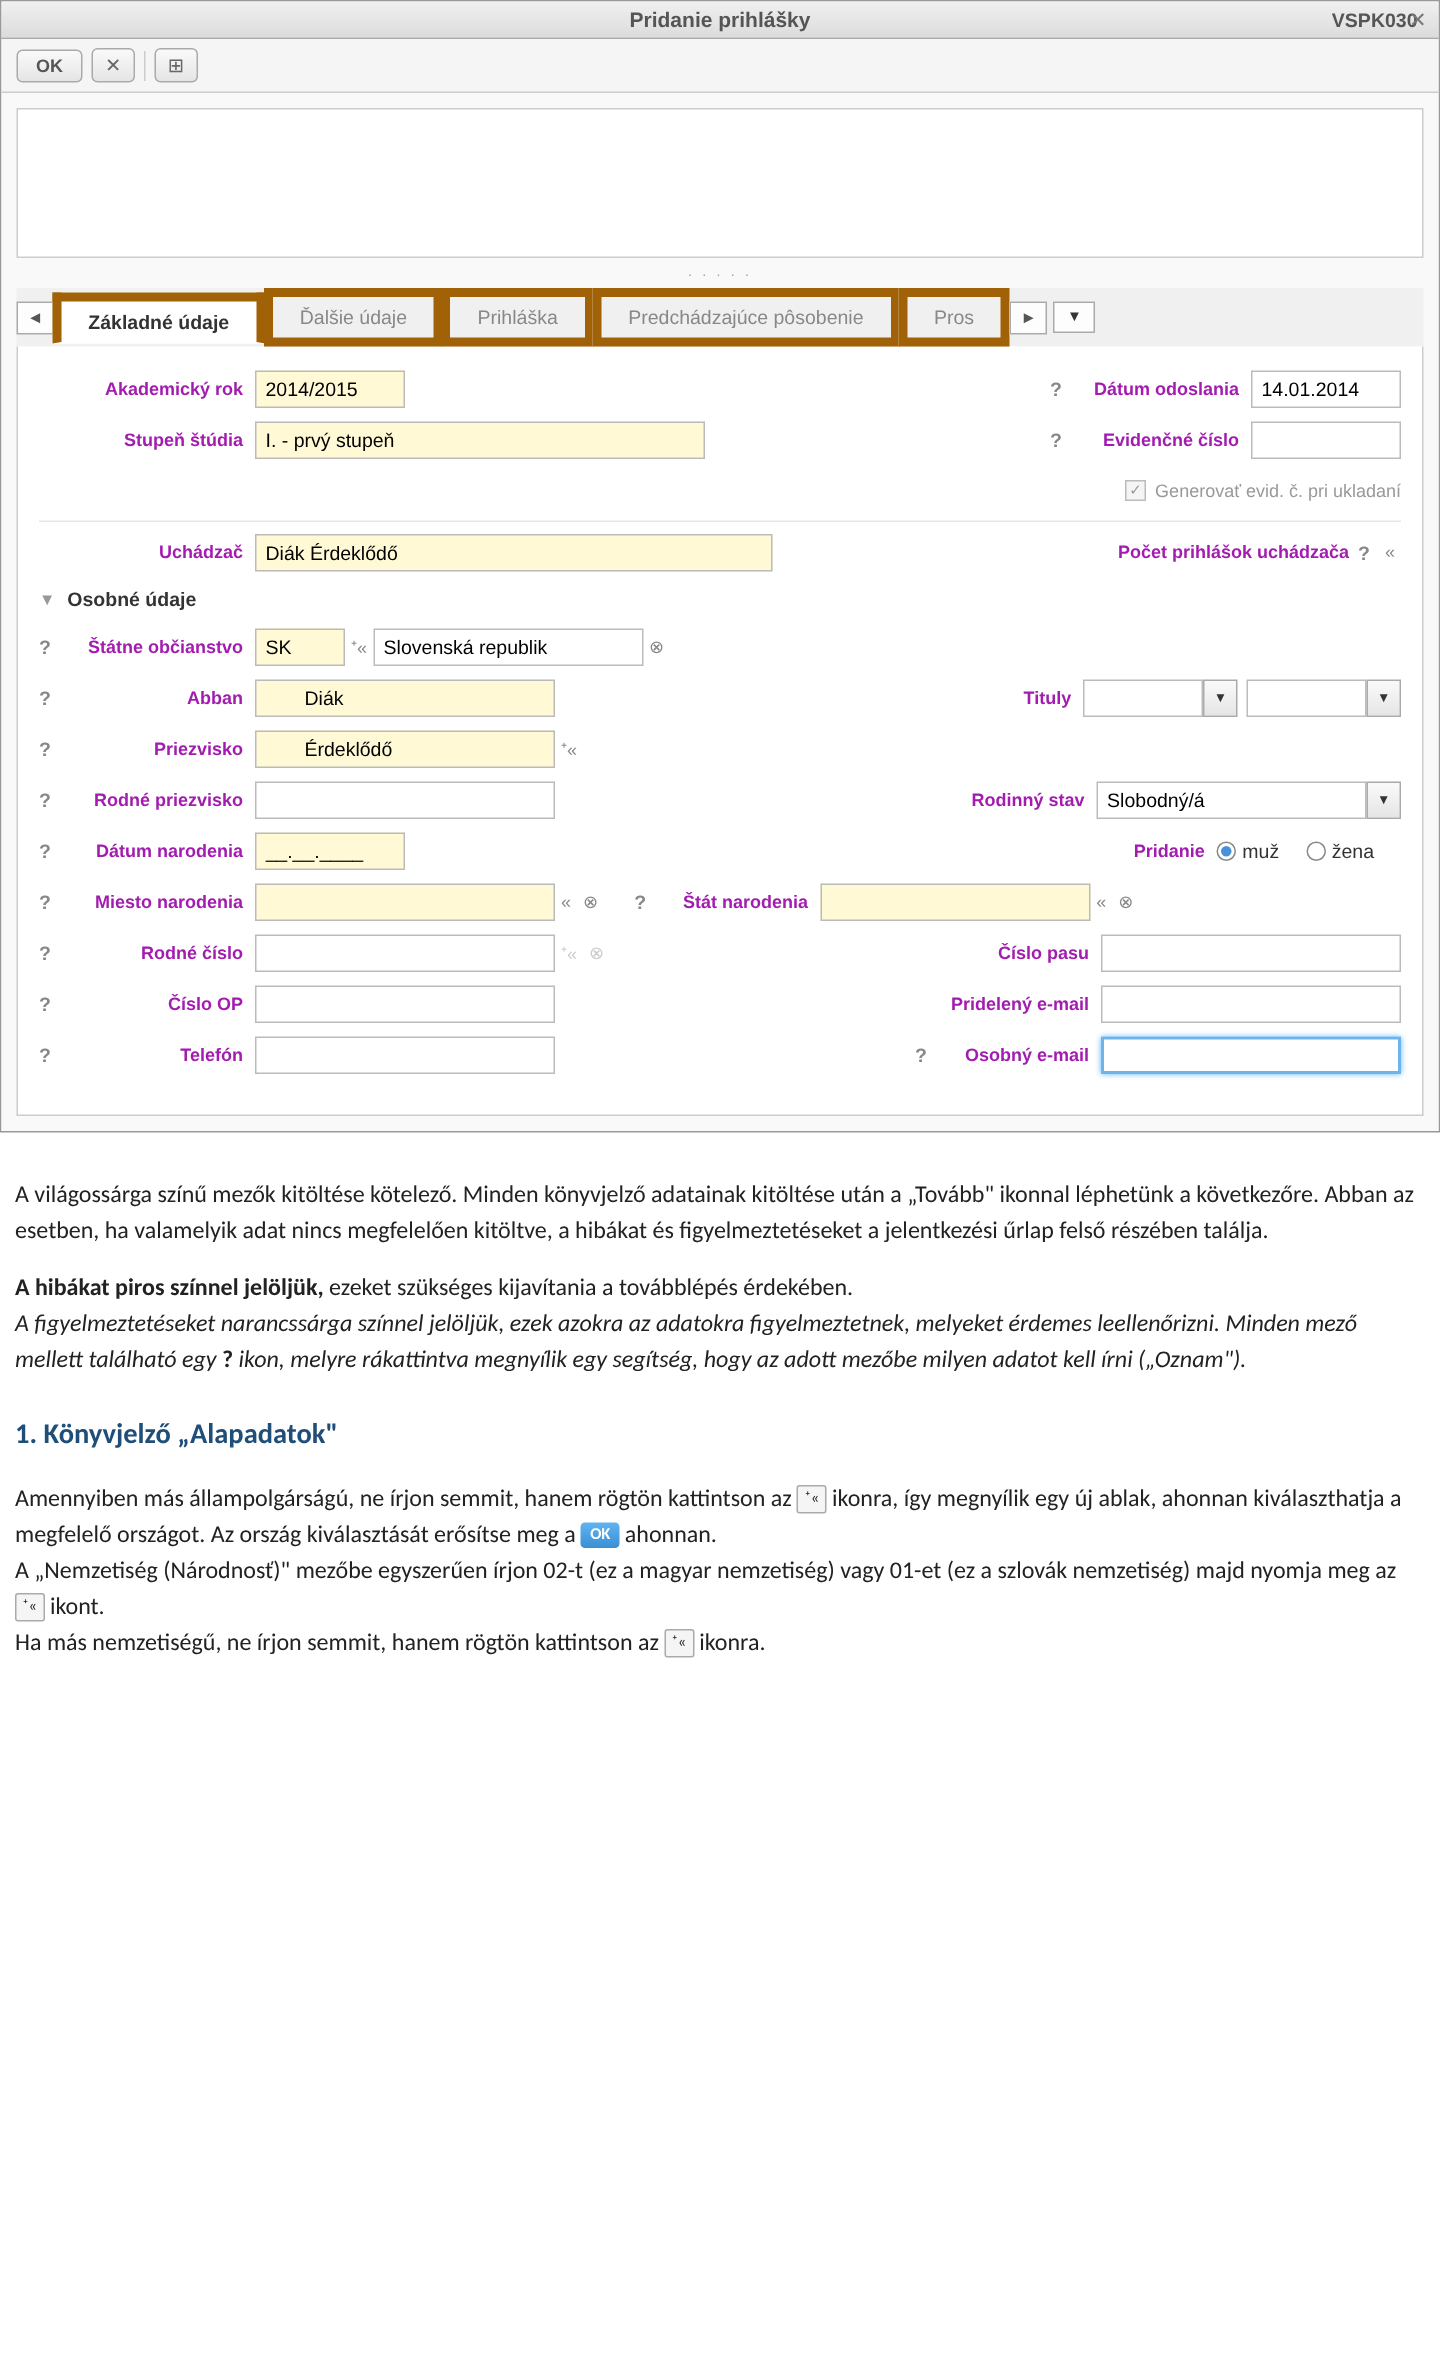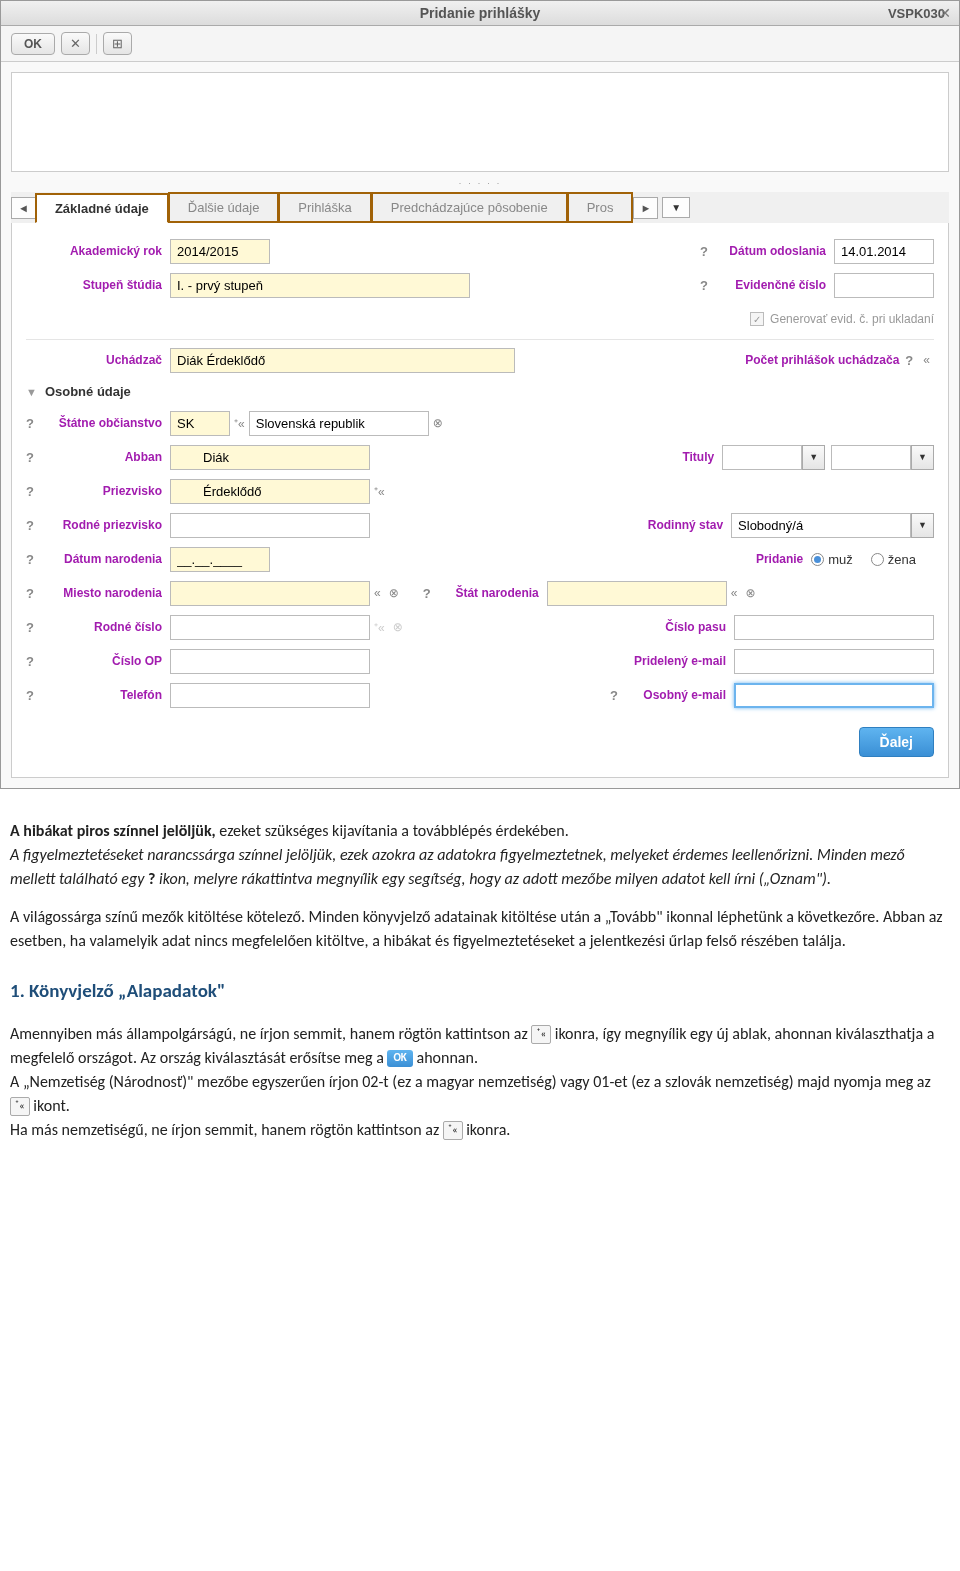--- a/index.html
+++ b/index.html
@@ -14,21 +14,21 @@
   .toolbar { background: #f5f5f5; border-bottom: 1px solid #ccc; padding: 6px 10px; display: flex; gap: 6px; align-items: center; }
   .btn { background: linear-gradient(#fafafa, #e5e5e5); border: 1px solid #aaa; border-radius: 4px; padding: 3px 12px; font-size: 12px; font-weight: bold; color: #555; cursor: pointer; }
   .btn-icon { background: linear-gradient(#fafafa, #e5e5e5); border: 1px solid #aaa; border-radius: 4px; padding: 3px 8px; cursor: pointer; font-size: 13px; color: #666; }
   
   .content-area { background: #f9f9f9; padding: 10px; }
   .whitebox { background: #fff; border: 1px solid #ccc; height: 100px; margin-bottom: 6px; }
   .resize-handle { text-align: center; font-size: 9px; color: #999; margin-bottom: 4px; letter-spacing: 2px; }
   
   .tabbar { display: flex; align-items: center; background: #f0f0f0; gap: 0; }
   .tab-arrow { border: 1px solid #aaa; background: #fdfdfd; padding: 4px 6px; cursor: pointer; font-size: 11px; color: #555; }
-  .tab { border: 2px solid #a16207; background: #f0f0f0; padding: 6px 18px; font-size: 13px; color: #888; cursor: pointer; margin-left: -1px; }
+  .tab { border: 6px solid #a16207; background: #f0f0f0; padding: 6px 18px; font-size: 13px; color: #888; cursor: pointer; margin-left: -1px; }
   .tab.active { font-weight: bold; color: #333; background: #fff; border-bottom: 1px solid #fff; }
   .tab-dropdown { border: 1px solid #aaa; background: #fdfdfd; padding: 4px 8px; cursor: pointer; font-size: 10px; margin-left: 4px; }
   
   .form-panel { background: #fff; border: 1px solid #ccc; border-top: none; padding: 14px 14px 20px 14px; }
   .form-row { display: flex; align-items: center; margin-bottom: 6px; min-height: 28px; }
   .help { color: #888; font-weight: bold; font-size: 13px; width: 14px; cursor: pointer; }
   .label { width: 130px; text-align: right; padding-right: 8px; font-size: 12px; color: #a21caf; }
   .label-bold { font-weight: bold; }
   .input-text { border: 1px solid #bbb; background: #fff; padding: 4px 6px; font-size: 13px; height: 25px; }
   .input-yellow { background: #fff9d6; }
@@ -225,35 +225,32 @@
       <div class="form-row">
         <span class="help">?</span>
         <span class="label label-bold">Telefón</span>
         <input class="input-text w-200" style="">
         <span style="flex:1"></span>
         <span class="help">?</span>
         <span class="label label-bold" style="width:110px;">Osobný e-mail</span>
         <input class="input-text input-focus w-200" style="">
       </div>
 
-      <div class="clearfix">
-        <button class="next-btn">Ďalej</button>
-      </div>
     </div>
   </div>
 </div>
 
 <div class="doc-text">
   <p>
+    <span>A világossárga színű mezők kitöltése kötelező. Minden könyvjelző adatainak kitöltése után a „Tovább"  ikonnal léphetünk a következőre.</span>
+    <span>Abban az esetben, ha valamelyik adat nincs megfelelően kitöltve, a hibákat és figyelmeztetéseket a jelentkezési űrlap felső részében találja.</span>
+  </p>
+  <p>
     <strong>A hibákat piros színnel jelöljük, </strong><span>ezeket szükséges kijavítania a továbblépés érdekében.</span><br>
     <em><span>A figyelmeztetéseket narancssárga színnel jelöljük, ezek azokra az adatokra figyelmeztetnek, melyeket érdemes leellenőrizni. Minden mező mellett található egy </span></em><strong>?</strong><em><span> ikon, melyre rákattintva megnyílik egy segítség, hogy az adott mezőbe milyen adatot kell írni („Oznam").</span></em>
-  </p>
-  <p>
-    <span>A világossárga színű mezők kitöltése kötelező. Minden könyvjelző adatainak kitöltése után a „Tovább"  ikonnal léphetünk a következőre.</span>
-    <span>Abban az esetben, ha valamelyik adat nincs megfelelően kitöltve, a hibákat és figyelmeztetéseket a jelentkezési űrlap felső részében találja.</span>
   </p>
 
   <h2>1. Könyvjelző „Alapadatok"</h2>
 
   <p>
     <span>Amennyiben más állampolgárságú, ne írjon semmit, hanem rögtön kattintson az </span>
     <span class="inline-icon">⁺«</span>
     <span> ikonra, így megnyílik egy új ablak, ahonnan kiválaszthatja a megfelelő országot. Az ország kiválasztását erősítse meg a </span>
     <span class="inline-ok">OK</span>
     <span> ahonnan.</span><br>

